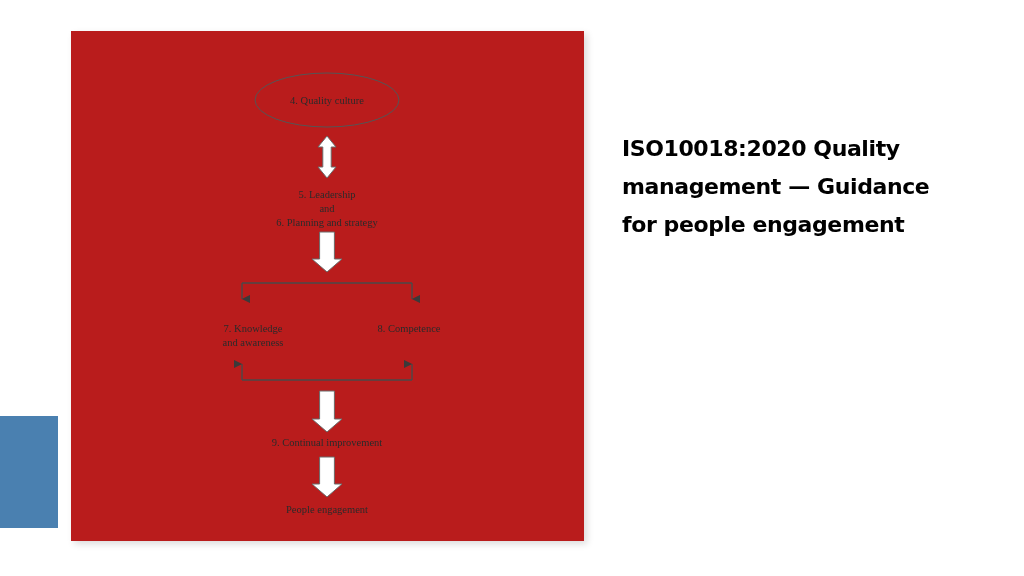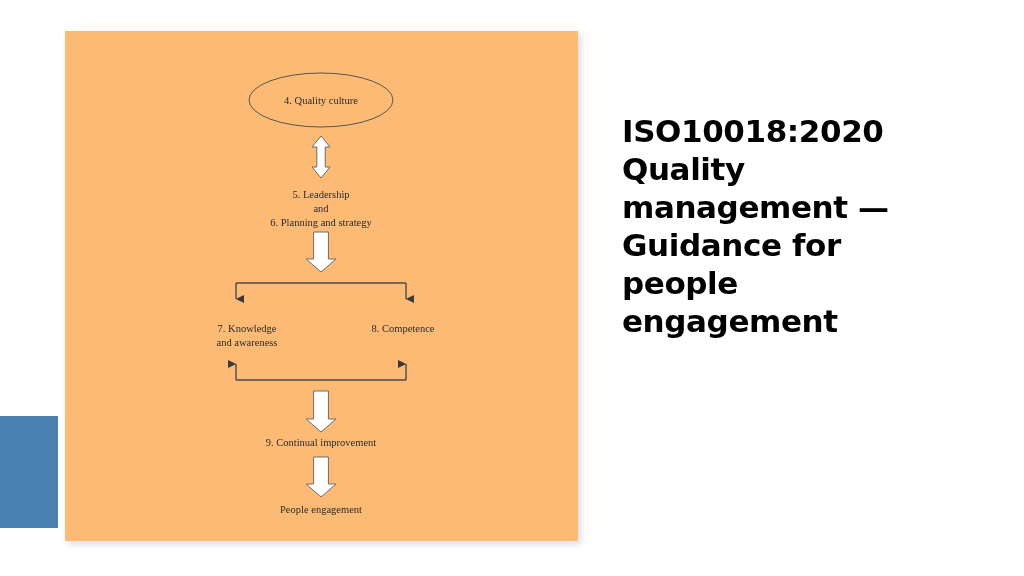--- a/index.html
+++ b/index.html
@@ -21,25 +21,25 @@
     left: 0;
     top: 416px;
     width: 58px;
     height: 112px;
     background: #4a80b0;
   }
 
   
   #diagram-card {
     position: absolute;
-    left: 65px;
+    left: 71px;
     top: 31px;
     width: 513px;
     height: 510px;
-    background: #fdba74;
+    background: #b91c1c;
     box-shadow: 3px 3px 7px rgba(0,0,0,0.14);
   }
 
   #diagram-svg {
     position: absolute;
     left: 0;
     top: 0;
     width: 513px;
     height: 510px;
     display: block;
@@ -48,25 +48,25 @@
   .node-text {
     font-family: "Liberation Serif", serif;
     font-size: 10.5px;
     fill: #2b2b2b;
   }
 
   
   #slide-title {
     position: absolute;
     left: 622px;
-    top: 112px;
+    top: 130px;
     width: 330px;
     font-family: "DejaVu Sans", sans-serif;
     font-weight: bold;
-    font-size: 31px;
+    font-size: 22px;
     line-height: 38px;
     letter-spacing: -0.4px;
     color: #000000;
     white-space: pre-line;
   }
 </style>
 </head>
 <body>
 
 <div id="accent-block"></div>

